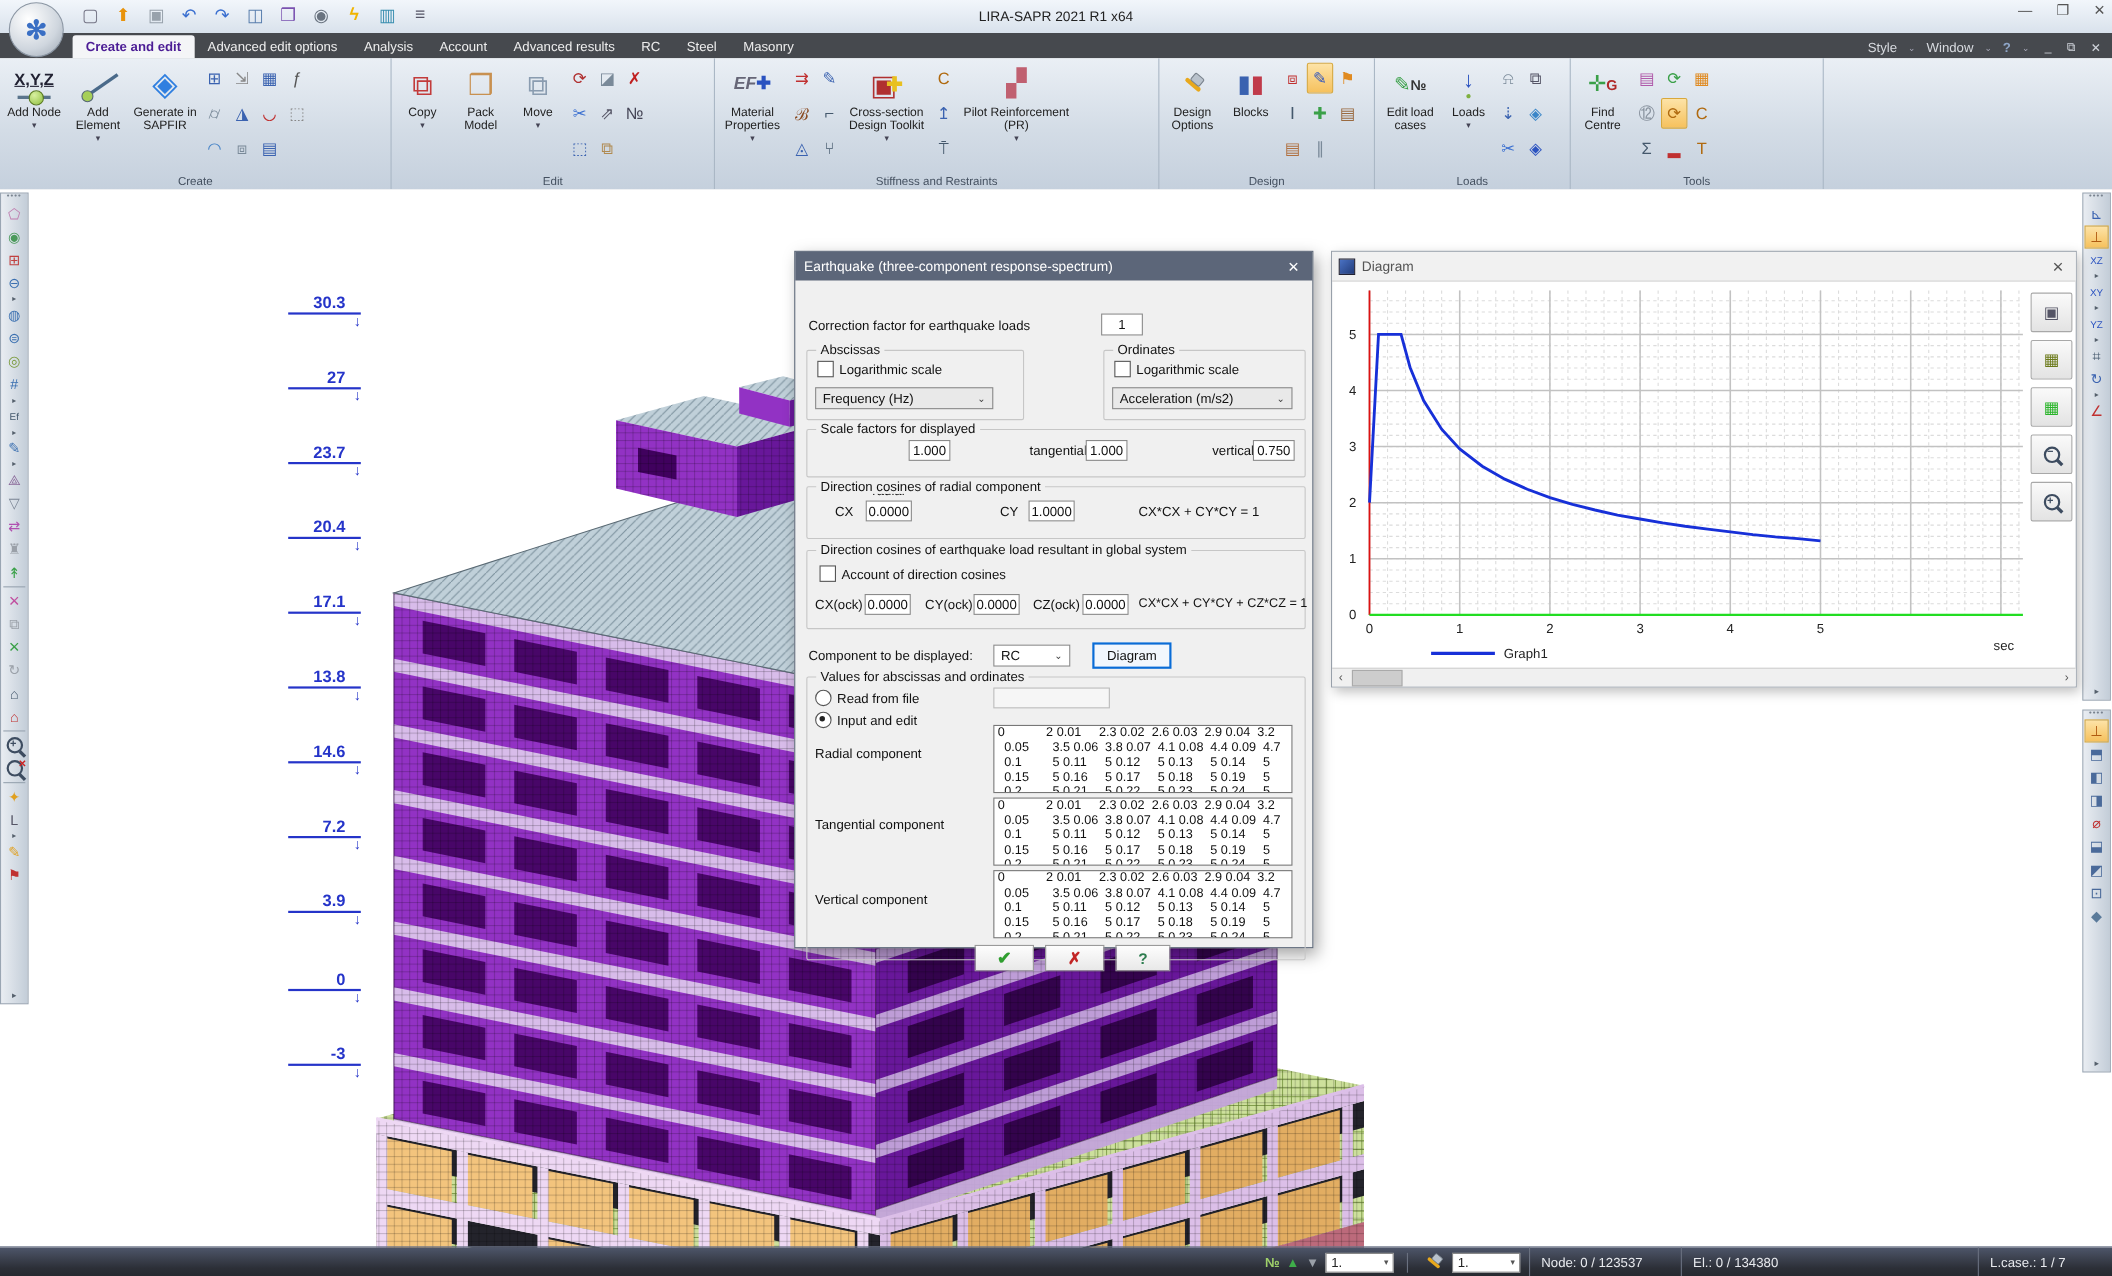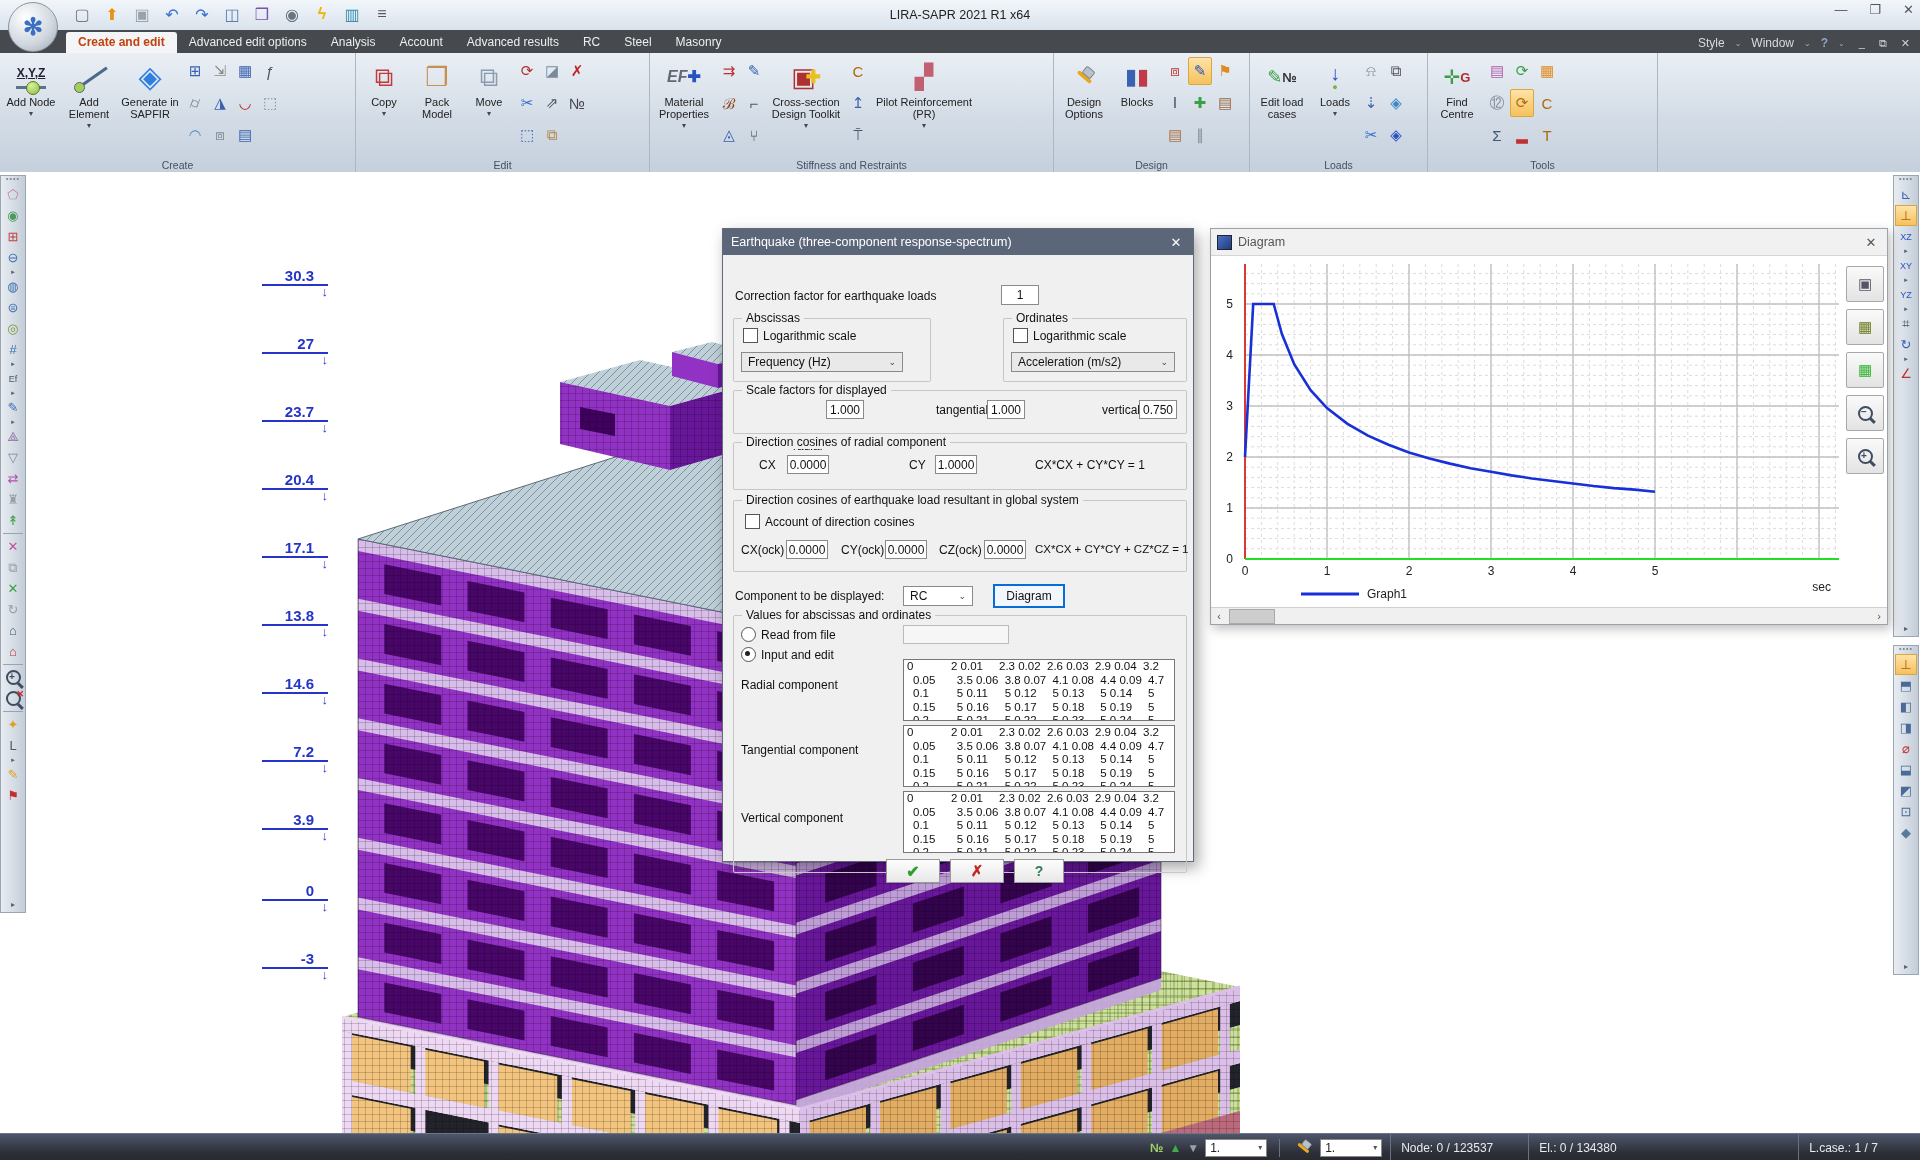--- a/index.html
+++ b/index.html
@@ -16,21 +16,21 @@
   .qico{width:24px;height:24px;display:flex;align-items:center;justify-content:center;font-size:16px;}
   .wtitle{position:absolute;left:0;right:0;top:0;height:30px;display:flex;align-items:center;
     justify-content:center;font-size:12.5px;color:#222;pointer-events:none;}
   .wctrls{position:absolute;right:6px;top:2px;display:flex;gap:22px;color:#555;font-size:13px;}
   .wctrls span{cursor:default;}
   
   .tabrow{position:absolute;left:0;top:30px;width:1920px;height:23px;background:#46494e;
     display:flex;align-items:flex-end;}
   .tabs{display:flex;margin-left:66px;height:21px;}
   .tab{padding:3px 12px 2px;color:#eee;font-size:12px;white-space:nowrap;cursor:default;}
-  .tab.active{background:#f4f5f7;color:#c2410c;border-radius:3px 3px 0 0;font-weight:bold;}
+  .tab.active{background:#f4f5f7;color:#4c1d95;border-radius:3px 3px 0 0;font-weight:bold;}
   .tabrow-right{margin-left:auto;display:flex;align-items:center;gap:10px;color:#d8dbe0;
     padding-right:10px;padding-bottom:3px;font-size:12px;}
   .tabrow-right .car{font-size:8px;color:#aab;}
   .minictl{font-size:11px;color:#cfd3da;margin-left:4px;}
   
   .ribbon{position:absolute;left:0;top:53px;width:1920px;height:119px;
     background:linear-gradient(#eaeff5,#d3dce6 55%,#c5d0dd);border-bottom:1px solid #93a2b4;display:flex;}
   .rgroup{position:relative;height:119px;border-right:1px solid #aab7c5;box-sizing:border-box;
     padding:2px 3px 14px;}
   .rg-label{position:absolute;left:0;right:0;bottom:1px;text-align:center;font-size:10.5px;color:#445060;}
@@ -39,21 +39,21 @@
     border-radius:3px;padding-top:3px;box-sizing:border-box;cursor:default;}
   .bicon{height:38px;display:flex;align-items:center;justify-content:center;width:100%;}
   .blabel{font-size:11px;text-align:center;line-height:12px;color:#222;}
   .da{display:block;font-size:8px;color:#445;}
   .istack{display:grid;grid-template-rows:repeat(3,31px);grid-auto-flow:column;gap:1px;padding-top:2px;}
   .sico{width:24px;height:28px;display:flex;align-items:center;justify-content:center;
     font-size:15px;border-radius:2px;}
   .sico.active{background:linear-gradient(#fde3a7,#f6c15d);border:1px solid #d8a83c;box-sizing:border-box;}
   
   .g{display:inline-block;line-height:1;}
-  .ic-xyz{font-size:12px;font-weight:bold;color:#223;display:block;text-align:center;text-decoration:underline;}
+  .ic-xyz{font-size:15px;font-weight:bold;color:#223;display:block;text-align:right;text-decoration:underline;}
   .ic-node{display:block;width:30px;height:3px;background:#5a748c;position:relative;margin:6px auto 0;}
   .ic-node::after{content:"";position:absolute;left:10px;top:-5px;width:12px;height:12px;border-radius:50%;
     background:radial-gradient(circle at 35% 30%,#d8f0a0,#8fbf3f);border:1px solid #5a7a20;}
   .ic-elem{width:30px;height:30px;position:relative;}
   .ic-elem::before{content:"";position:absolute;left:2px;top:14px;width:34px;height:3px;background:#4a6a8a;transform:rotate(-35deg);}
   .ic-elem::after{content:"";position:absolute;left:0;top:20px;width:9px;height:9px;border-radius:50%;background:#a6cf58;border:1px solid #567;}
   .mag{width:11px;height:11px;border:2px solid #3d4c60;border-radius:50%;position:relative;display:inline-block;}
   .mag::after{content:"";position:absolute;width:7px;height:2.5px;background:#3d4c60;transform:rotate(45deg);bottom:-3px;right:-5px;}
   .mag.red::before{content:"✕";position:absolute;color:#c22;font-size:9px;left:9px;top:-4px;font-weight:bold;}
   .mag.plus::before{content:"+";position:absolute;color:#3d4c60;font-size:10px;left:1.5px;top:-1px;font-weight:bold;}

